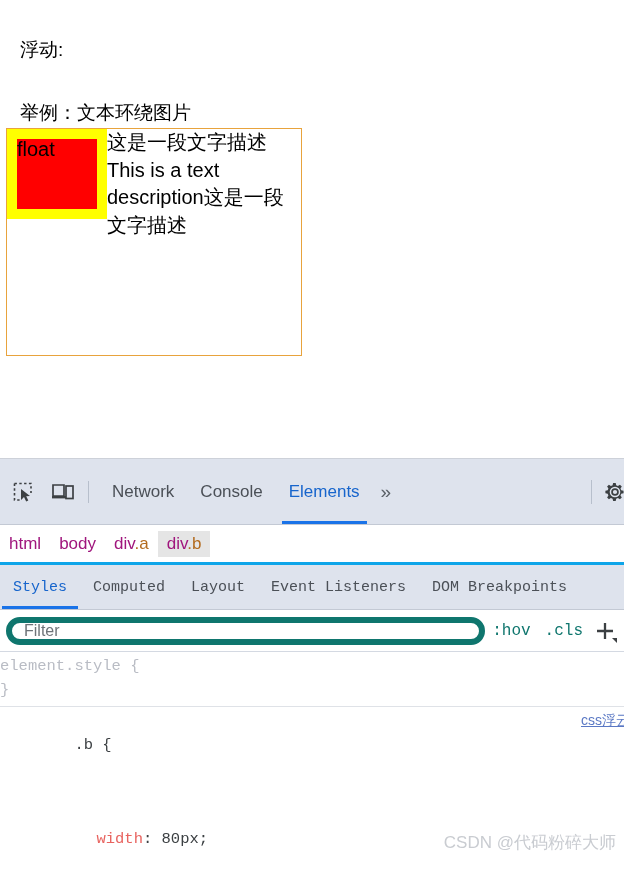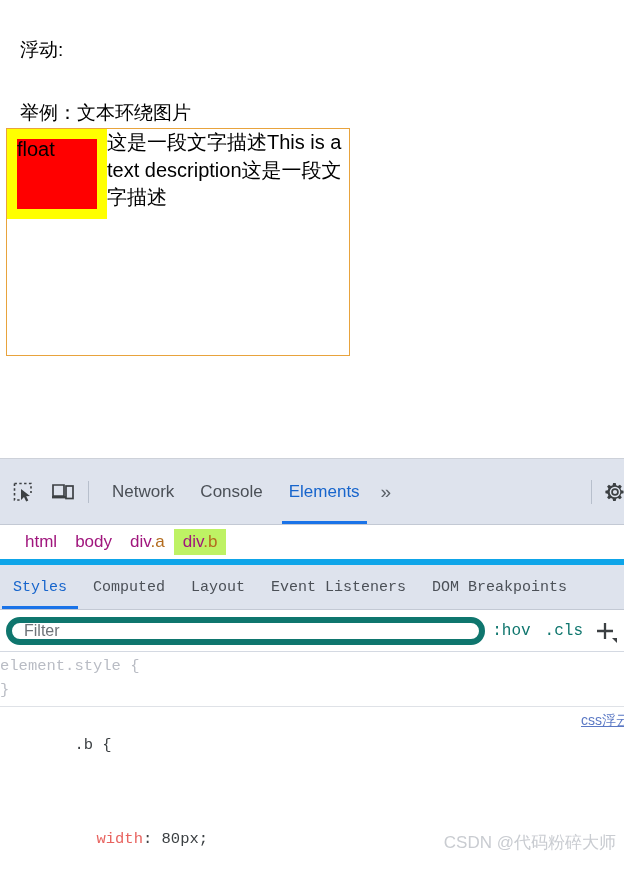--- a/index.html
+++ b/index.html
@@ -33,21 +33,21 @@
     line-height: 1.0;
     font-family: "Liberation Sans", sans-serif;
   }
   .page-heading.first { padding-top: 28px; }
   .page-heading.second { padding-top: 32px; }
 
   .demo-outer {
     position: absolute;
     left: 6px;
     top: 128px;
-    width: 344px;
+    width: 296px;
     height: 228px;
     border: 1px solid #e8a33d;
     box-sizing: border-box;
     background: #ffffff;
     overflow: hidden;
   }
   .demo-float-box {
     float: left;
     width: 80px;
     height: 70px;
@@ -152,34 +152,34 @@
     background: #b7bfcc;
     margin-right: 6px;
   }
 
   
   .dt-breadcrumb {
     display: flex;
     align-items: center;
     height: 40px;
     background: #ffffff;
-    border-bottom: 6px solid #0ea5e9;
-    box-sizing: border-box;
-    padding-left: 16px;
+    border-bottom: 3px solid #0ea5e9;
+    box-sizing: border-box;
+    padding-left: 0;
     font-size: 17px;
   }
   .crumb {
     padding: 3px 9px;
     color: #a0167d;
     cursor: pointer;
     white-space: nowrap;
     font-family: "Liberation Sans", sans-serif;
   }
   .crumb .cls { color: #b36b1e; }
-  .crumb.selected { background: #bef264; }
+  .crumb.selected { background: #e5e5e5; }
 
   
   .dt-panetabs {
     display: flex;
     align-items: stretch;
     height: 45px;
     background: #dee3ed;
     border-bottom: 1px solid #c3c9d4;
     box-sizing: border-box;
     overflow: hidden;

